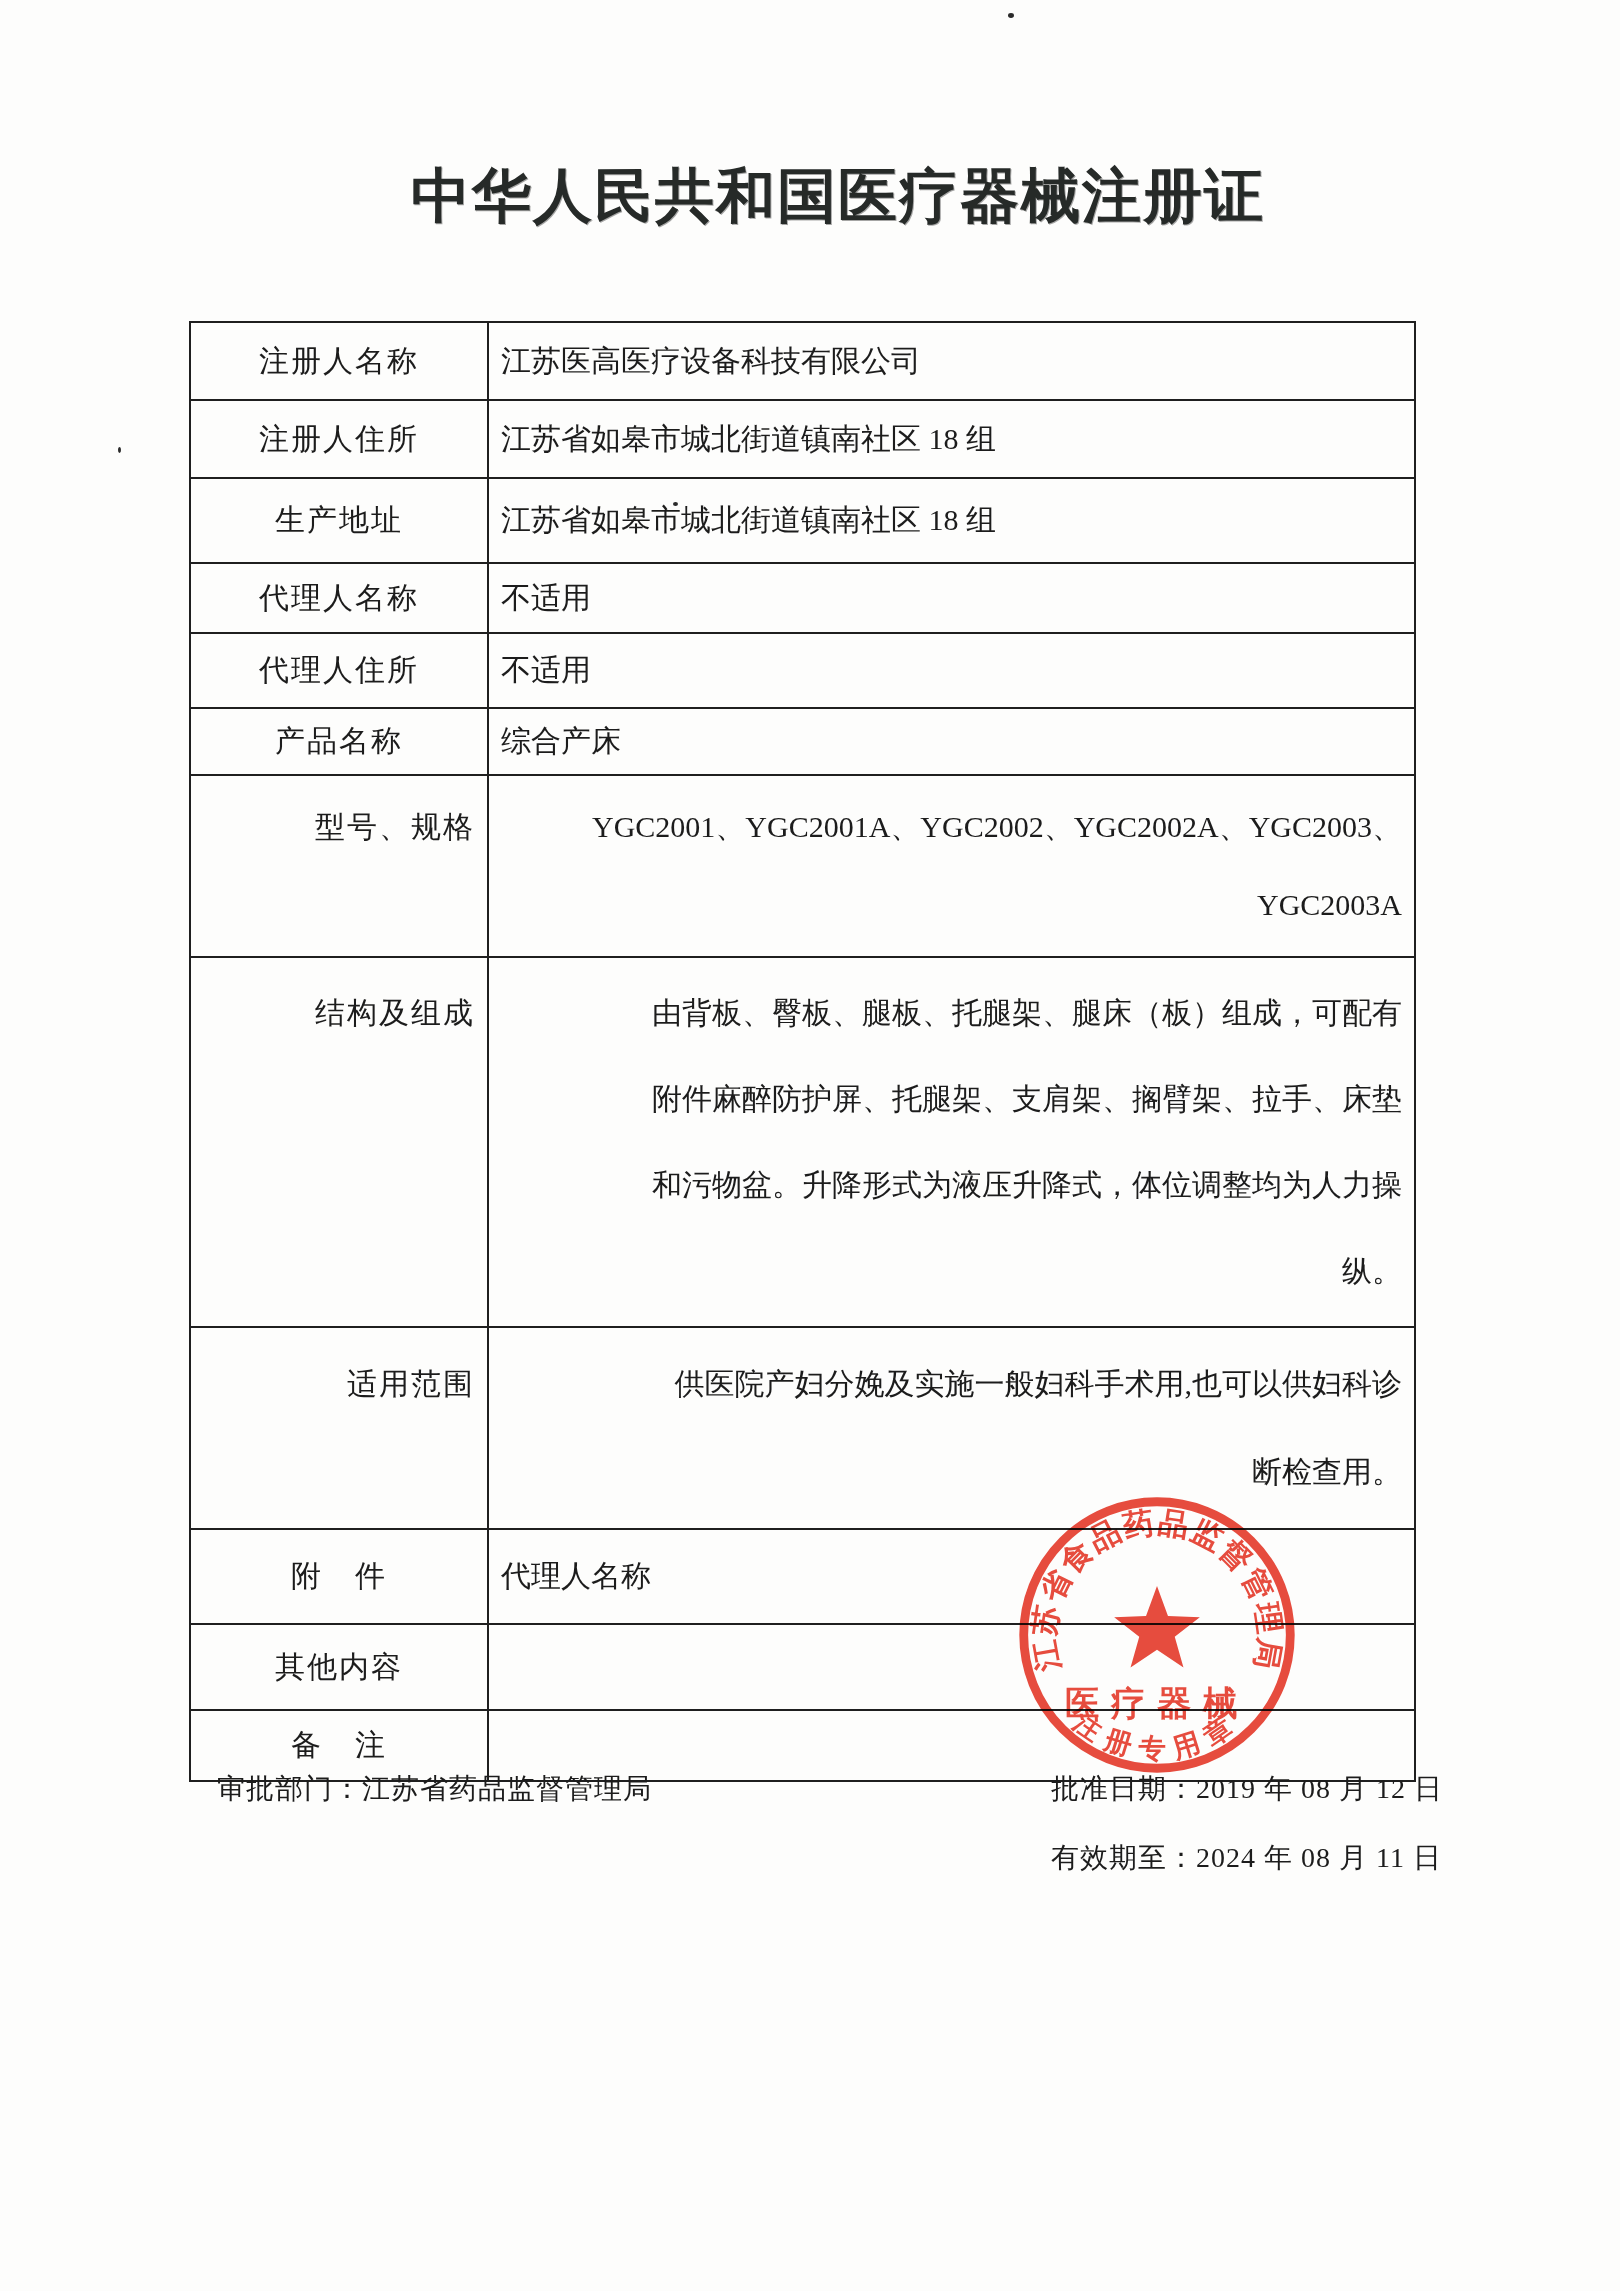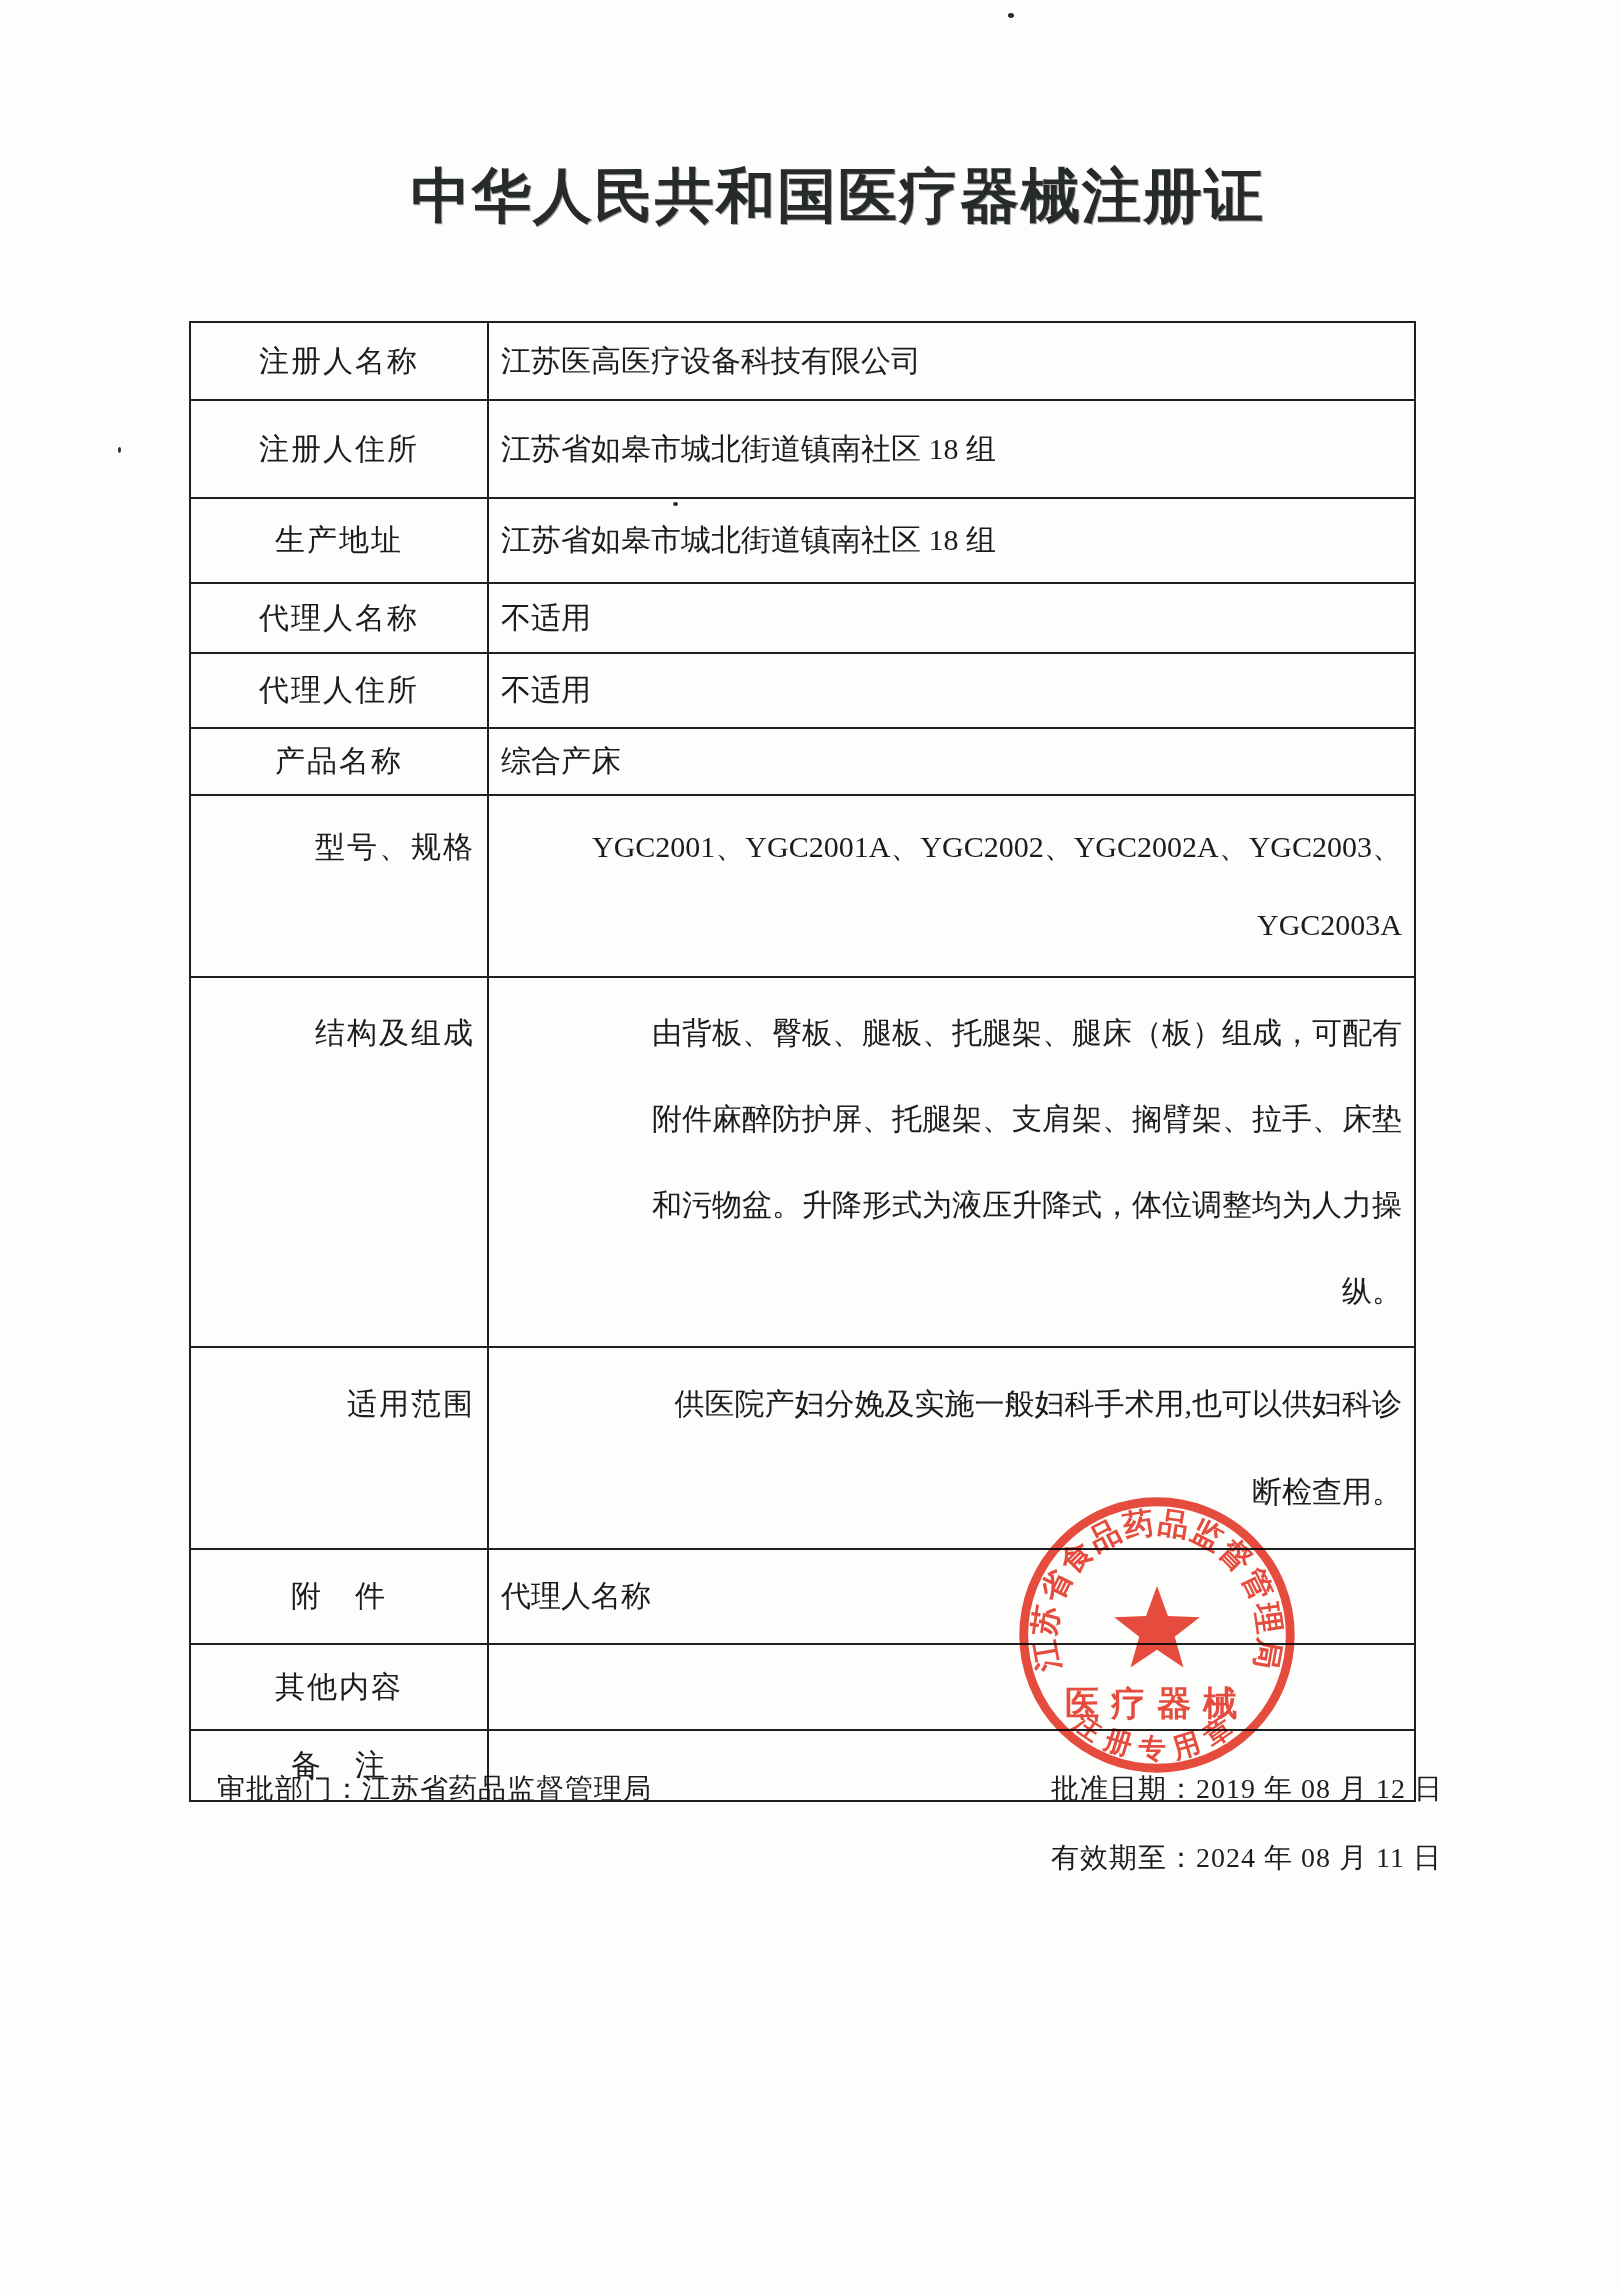--- a/index.html
+++ b/index.html
@@ -34,21 +34,21 @@
     border-left:2px solid #1f1f1f;
     border-right:2px solid #1f1f1f;
     border-top:2.9px solid #1f1f1f;
     border-bottom:2.9px solid #1f1f1f;
     font-size:30px;
     vertical-align:middle;
     padding:12px;
   }
   td.lbl{width:272px;text-align:center;letter-spacing:2px;}
   td.val{padding-left:23.5px;padding-right:13.7px;white-space:pre-line;}
-  tr.rh0{height:78px}  tr.rh1{height:98px}  tr.rh2{height:85px}
+  tr.rh0{height:78px}  tr.rh1{height:78px}  tr.rh2{height:85px}
   tr.rh3{height:70px}  tr.rh4{height:75px}  tr.rh5{height:64px}
   tr.rh6{height:157px} tr.rh7{height:345px} tr.rh8{height:176px}
   tr.rh9{height:95px}  tr.rh10{height:86px} tr.rh11{height:71px}
   tr.multi td{vertical-align:top;text-align:right;}
   tr.lh80 td{line-height:78px}
   tr.lh88 td{line-height:86px}
   tr.lh90 td{line-height:88px}
   .foot{position:absolute;font-size:28px;letter-spacing:1px;}
   .foot-dept{left:217px;top:1770px;}
   .foot-date{left:1051px;top:1770px;}

